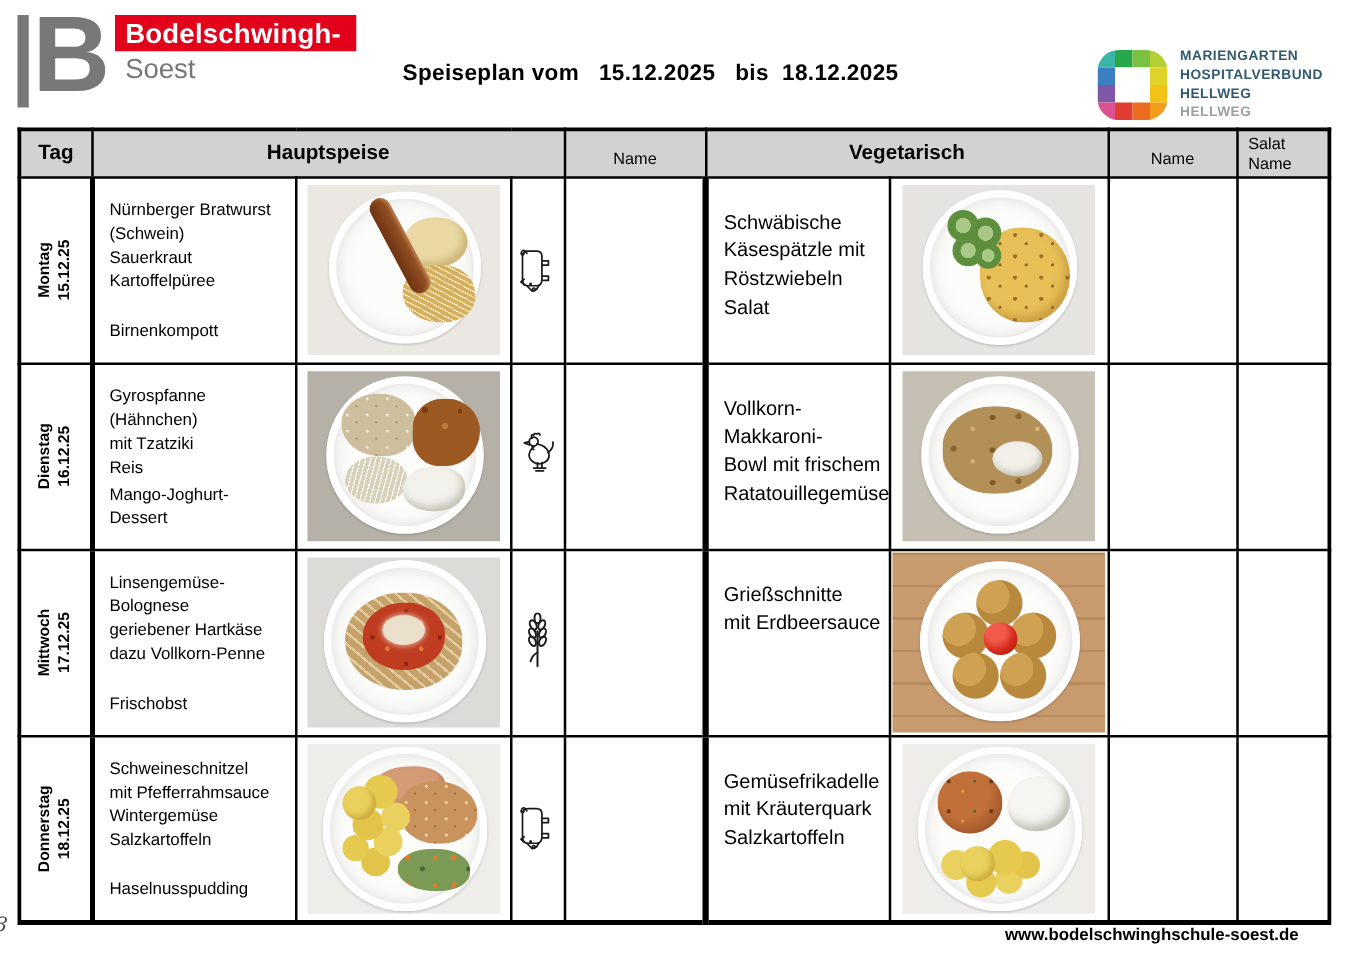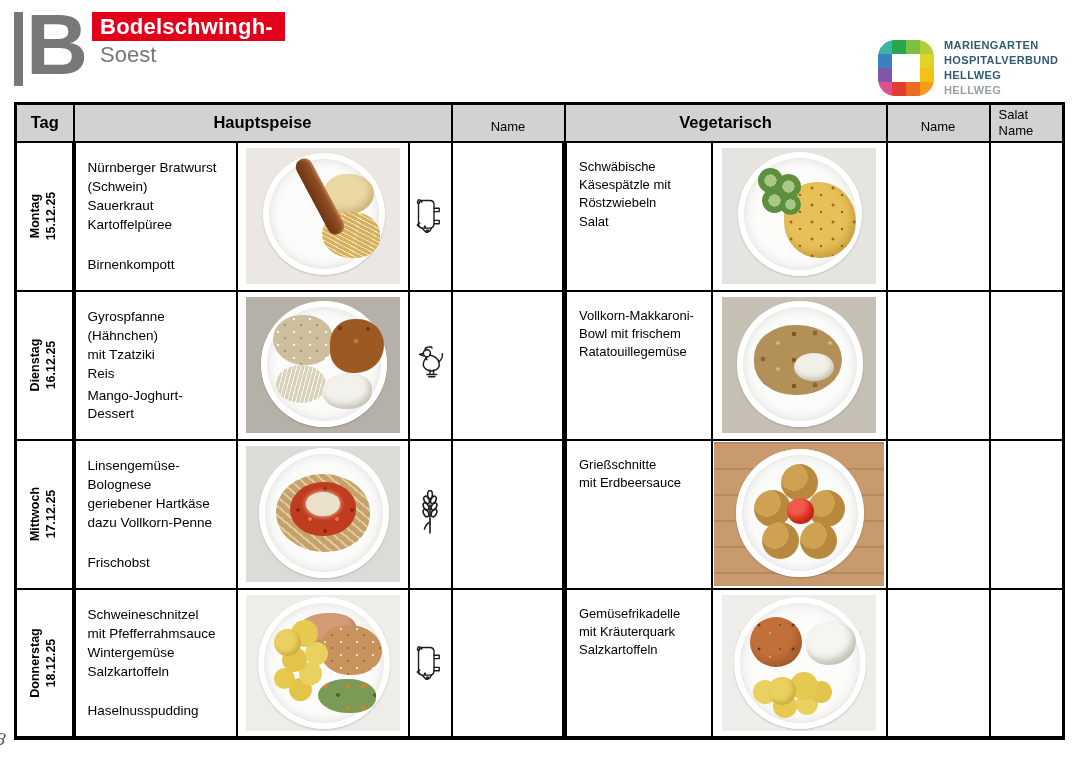--- a/index.html
+++ b/index.html
@@ -38,21 +38,21 @@
   .th-salat { font-size:13px; font-weight:normal; text-align:left; padding-left:8px !important; white-space:pre-line; line-height:1.25; }
   tr.hdr { height:38px; }
   tr.meal { height:149px; }
   td.day-cell { position:relative; border-right-width:4px !important; }
   .day-rot { position:absolute; left:50%; top:50%; transform:translate(-50%,-50%) rotate(-90deg); text-align:center; white-space:nowrap; line-height:1.25; }
   .day-rot span { display:block; font-weight:bold; font-size:12.5px; }
   td.dish-cell { position:relative; }
   .dish-main { padding:15px 6px 0 12px; font-size:13.5px; line-height:1.42; white-space:pre-line; }
   .dish-dessert { position:absolute; left:12px; bottom:15px; font-size:13.5px; white-space:pre-line; line-height:1.35;margin-top:26px; }
   td.veg-cell { border-left-width:5px !important; }
-  .veg-text { padding:15px 6px 0 12px; font-size:13px; line-height:1.42; white-space:pre-line; }
+  .veg-text { padding:25px 6px 0 12px; font-size:16px; line-height:1.42; white-space:pre-line; }
   td.icon-cell { vertical-align:middle !important; text-align:center; }
   .rot-ccw { display:inline-block; transform:rotate(-90deg); }
   .icon-svg { stroke:#1b1b1b; fill:none; stroke-width:1.6; stroke-linecap:round; stroke-linejoin:round; }
 
   
   td.photo-cell { vertical-align:middle !important; text-align:center; }
   .photo { position:relative; width:154px; height:136px; margin:0 auto; overflow:hidden; }
   .photo div { position:absolute; }
   .plate { border-radius:50%; background:#fcfcfb; box-shadow:inset 0 0 0 6px #ffffff, inset 0 0 16px rgba(115,110,100,.5), 0 1px 2px rgba(0,0,0,.18); }
 
@@ -118,20 +118,21 @@
     <div class="logo-mark">
       <div class="logo-bar"></div>
       <div class="logo-letter">B</div>
     </div>
     <div class="logo-text">
       <div class="red-band">Bodelschwingh-</div>
       <div class="gray-line">Soest</div>
     </div>
   </div>
 
+  <div class="page-title">Speiseplan vom   15.12.2025   bis  18.12.2025</div>
 
   <div class="provider-logo">
     <div class="mosaic">
       <div class="m1"></div>
         <div class="m2"></div>
         <div class="m3"></div>
         <div class="m4"></div>
       <div class="m5"></div>
         <div class="m6"></div>
         <div class="m7"></div>
@@ -393,15 +394,16 @@
           <div class="f-quark"></div>
           <div class="f-pot8"></div>
         </div>
       </td>
       <td></td>
       <td></td>
     </tr>
   </tbody>
     </table>
 
+  <div class="footer-site">www.bodelschwinghschule-soest.de</div>
   <div class="page-mark">3</div>
 
 </div>
 
 </body></html>

